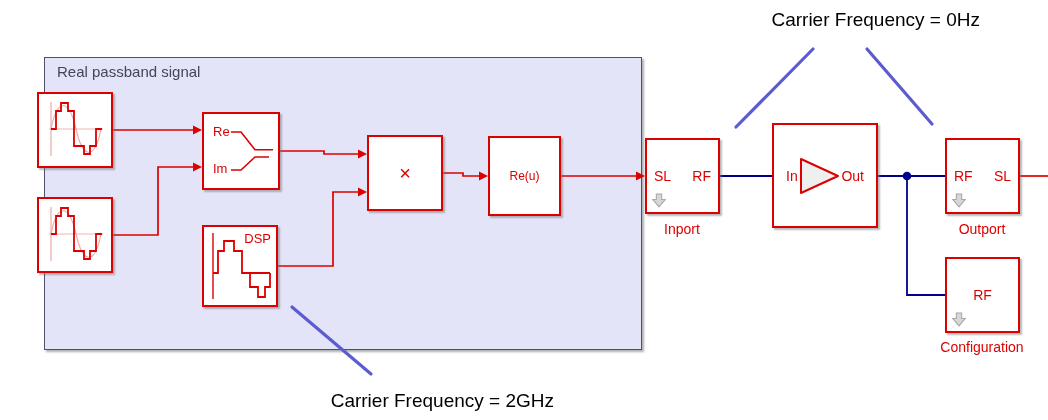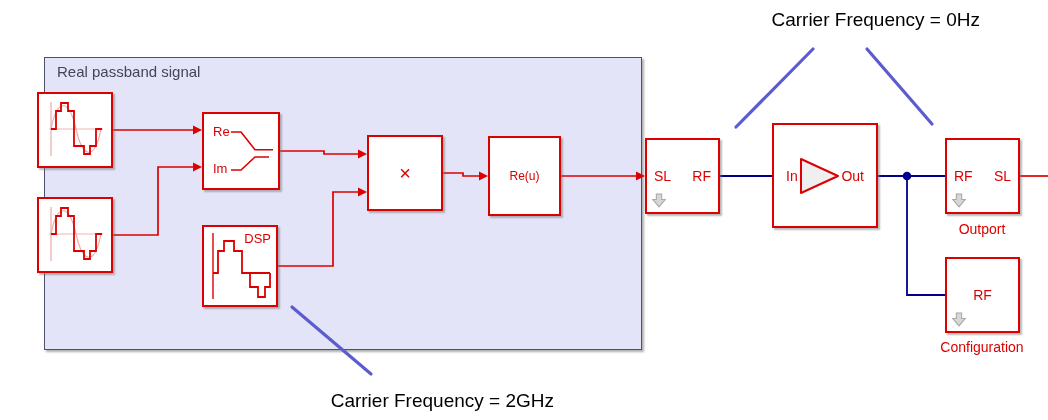--- a/index.html
+++ b/index.html
@@ -132,20 +132,21 @@
 
   <div class="block" style="left:645px;top:138px;width:75px;height:76px">
     <div class="hports">
       <span class="portlbl">SL</span>
       <span class="portlbl">RF</span>
     </div>
     <svg class="link-arrow" width="14" height="15" viewBox="0 0 13 14">
       <path d="M4,1 H9 V6 H12.5 L6.5,13 L0.5,6 H4 Z" fill="#d6d6d6" stroke="#a8a8a8" stroke-width="1"></path>
     </svg>
   </div>
+  <div class="caption" style="left:612px;top:221px;width:140px">Inport</div>
 
   <div class="block" style="left:772px;top:123px;width:106px;height:105px">
     <div class="hports" style="padding:0 12px">
       <span class="portlbl">In</span>
       <svg width="42" height="38" viewBox="0 0 42 38">
         <polygon points="2,2 2,36 39,19" fill="#efefef" stroke="#dd0000" stroke-width="2" stroke-linejoin="round"></polygon>
       </svg>
       <span class="portlbl">Out</span>
     </div>
   </div>

